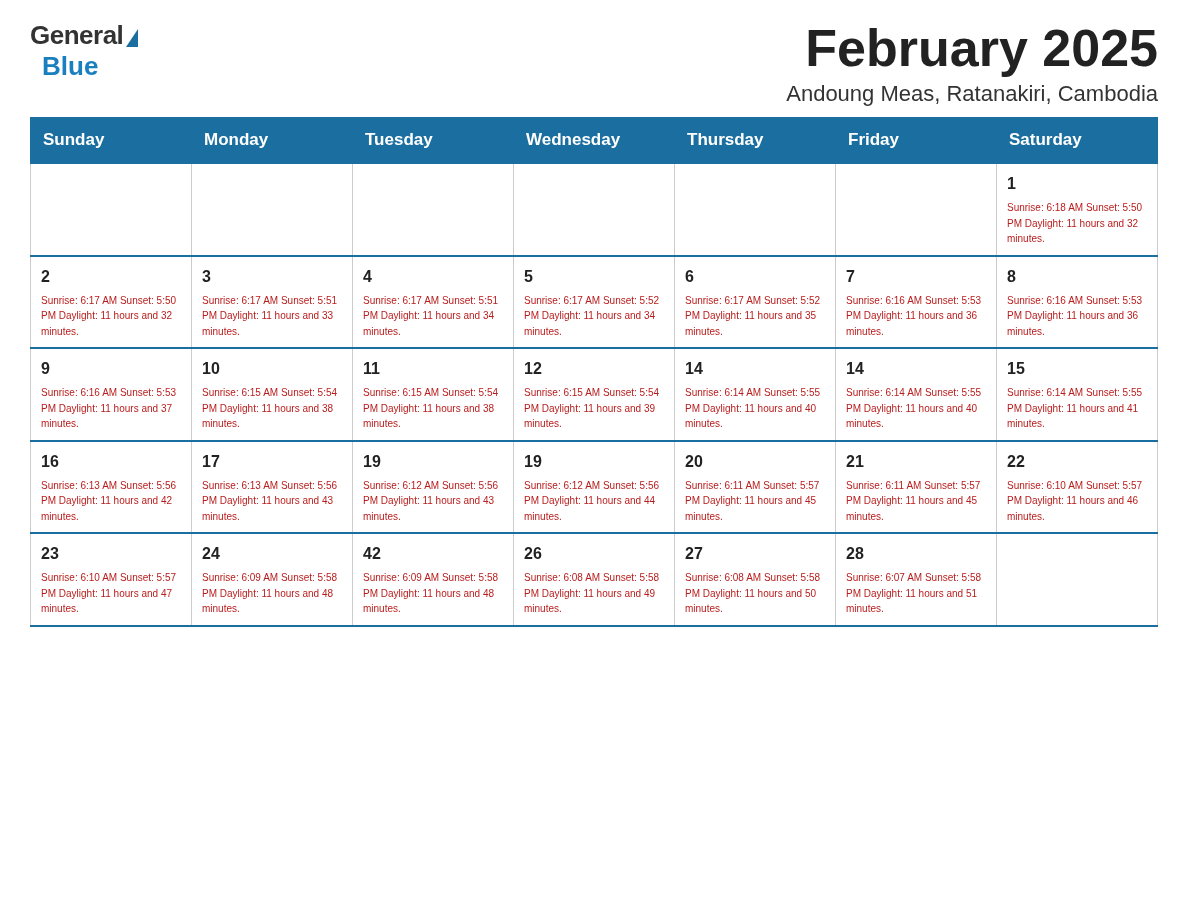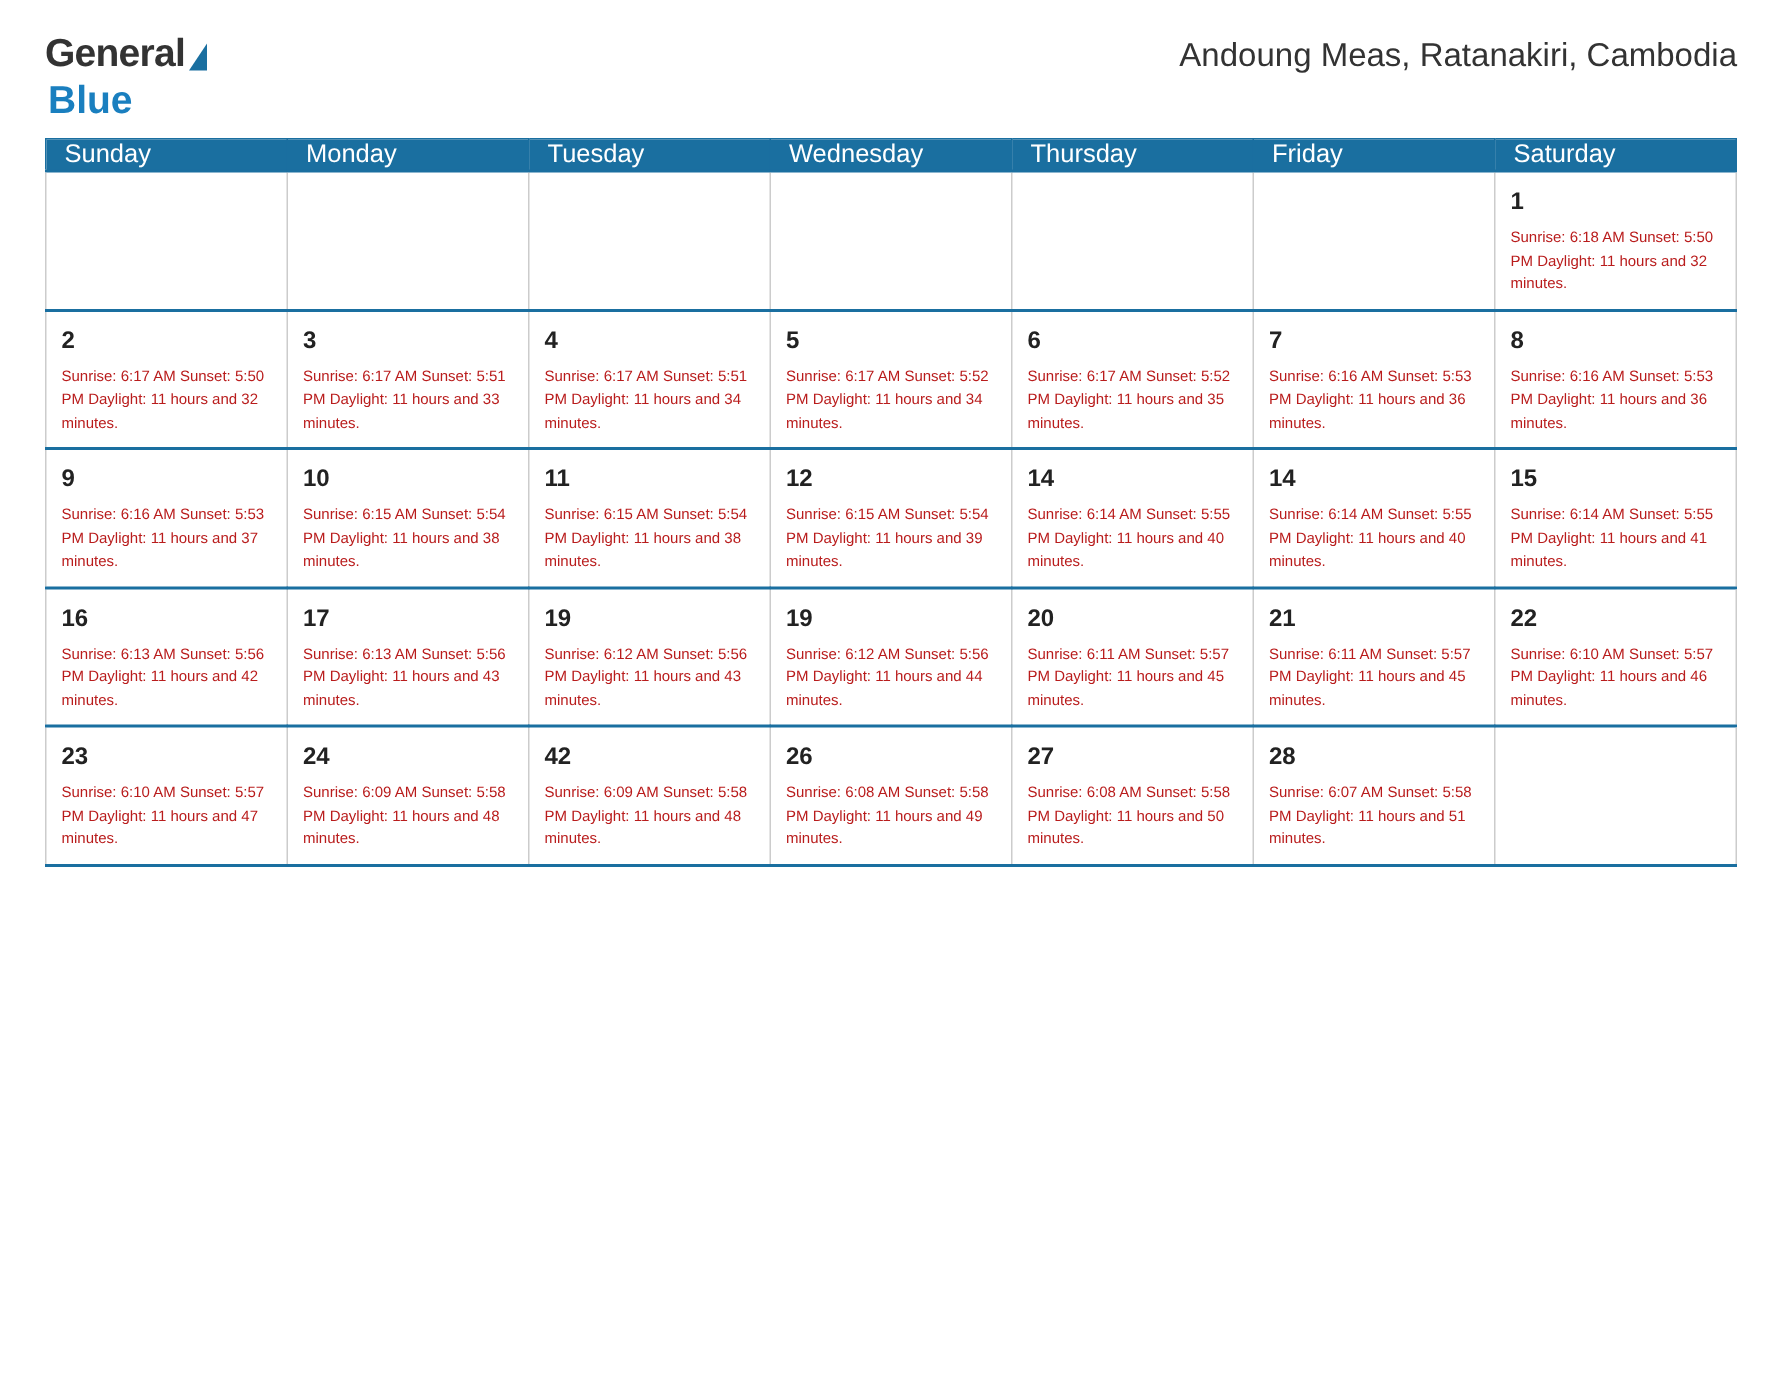--- a/index.html
+++ b/index.html
@@ -34,21 +34,21 @@
       border-left: 12px solid transparent;
       border-right: 0px solid transparent;
       border-bottom: 18px solid #1a6fa0;
       margin-left: 3px;
       margin-top: 4px;
     }
     .logo-blue {
       font-size: 26px;
       font-weight: bold;
       color: #1a7fbf;
-      margin-left: 2px;
+      margin-left: 12px;
     }
     .title-area {
       text-align: right;
     }
     .month-title {
       font-size: 52px;
       font-weight: bold;
       color: #222;
       line-height: 1.1;
     }
@@ -60,22 +60,22 @@
     }
     .calendar-table {
       width: 100%;
       border-collapse: collapse;
       margin-top: 10px;
     }
     .calendar-table th {
       background-color: #1a6fa0;
       color: #fff;
       font-size: 17px;
-      font-weight: normal;
-      padding: 0 12px;
+      font-weight: bold;
+      padding: 12px 12px;
       text-align: left;
       border: 1px solid #1a6fa0;
     }
     .calendar-table td {
       border: 1px solid #ccc;
       vertical-align: top;
       padding: 8px 10px;
       width: 14.28%;
       min-height: 100px;
       font-size: 13px;
@@ -110,20 +110,21 @@
 
 <div class="header-area">
   <div class="logo">
     <div class="logo-row">
       <span class="logo-general">General</span>
       <div class="logo-triangle"></div>
     </div>
     <span class="logo-blue">Blue</span>
   </div>
   <div class="title-area">
+    <div class="month-title">February 2025</div>
     <div class="location-title">Andoung Meas, Ratanakiri, Cambodia</div>
   </div>
 </div>
 
 <table class="calendar-table">
   <thead>
     <tr>
     <th>Sunday</th>
         <th>Monday</th>
         <th>Tuesday</th>

